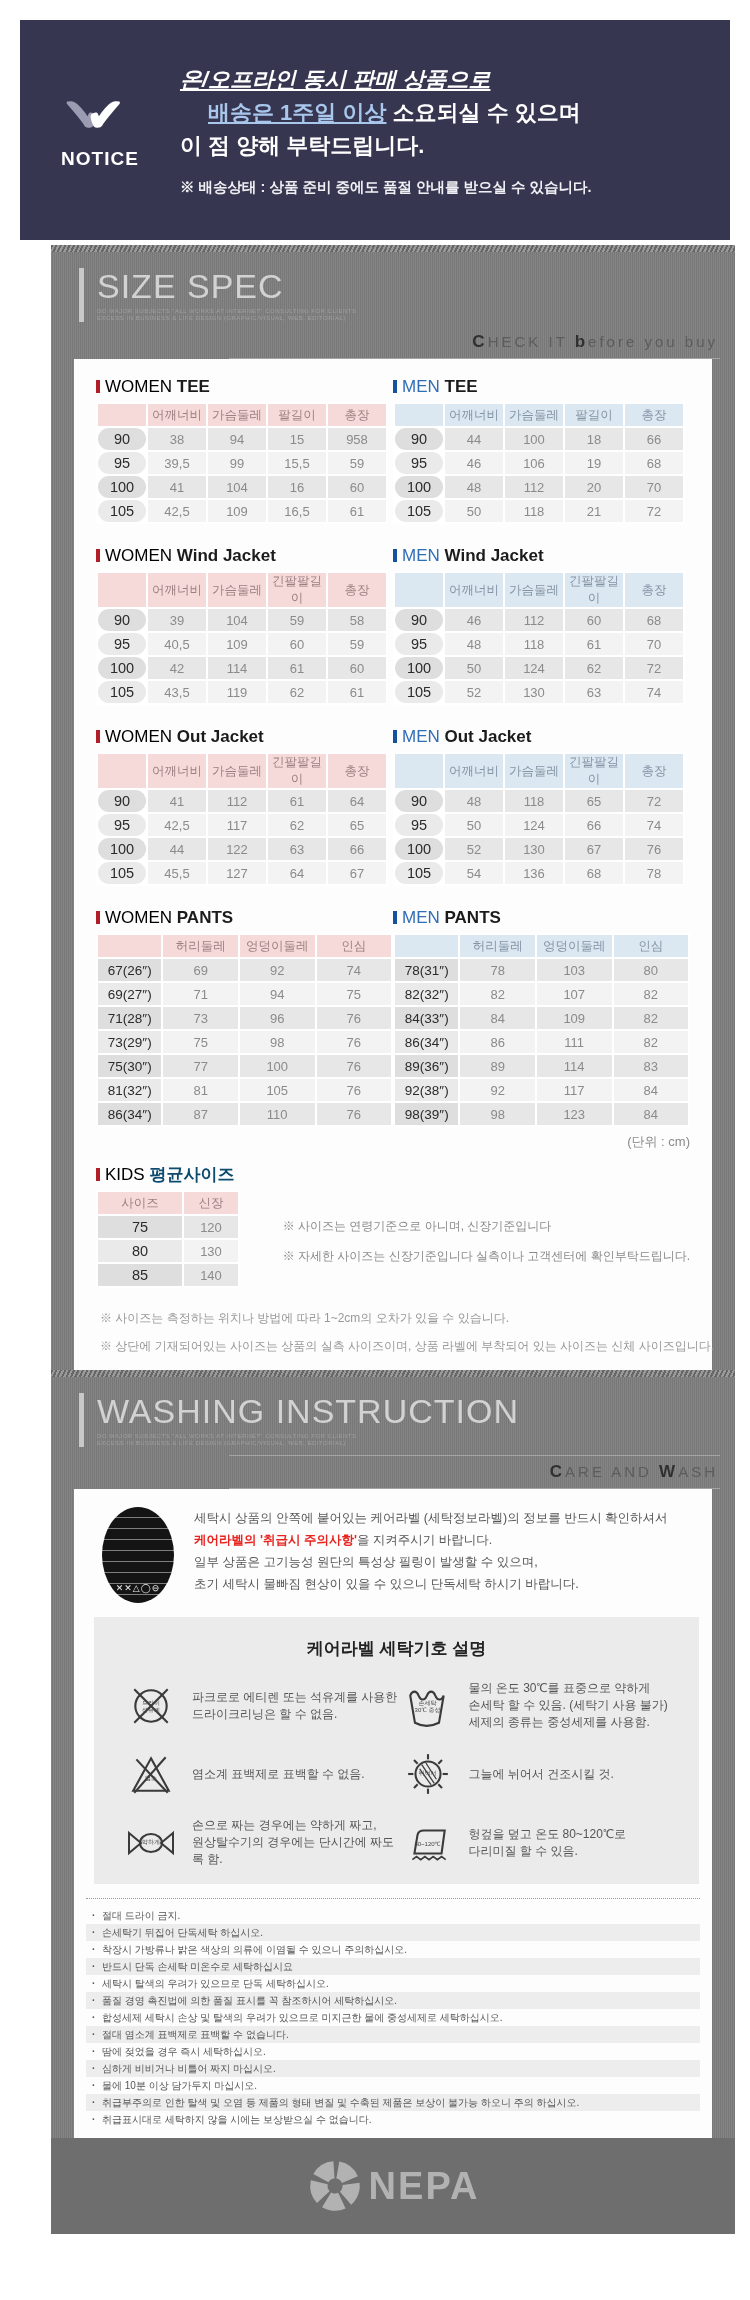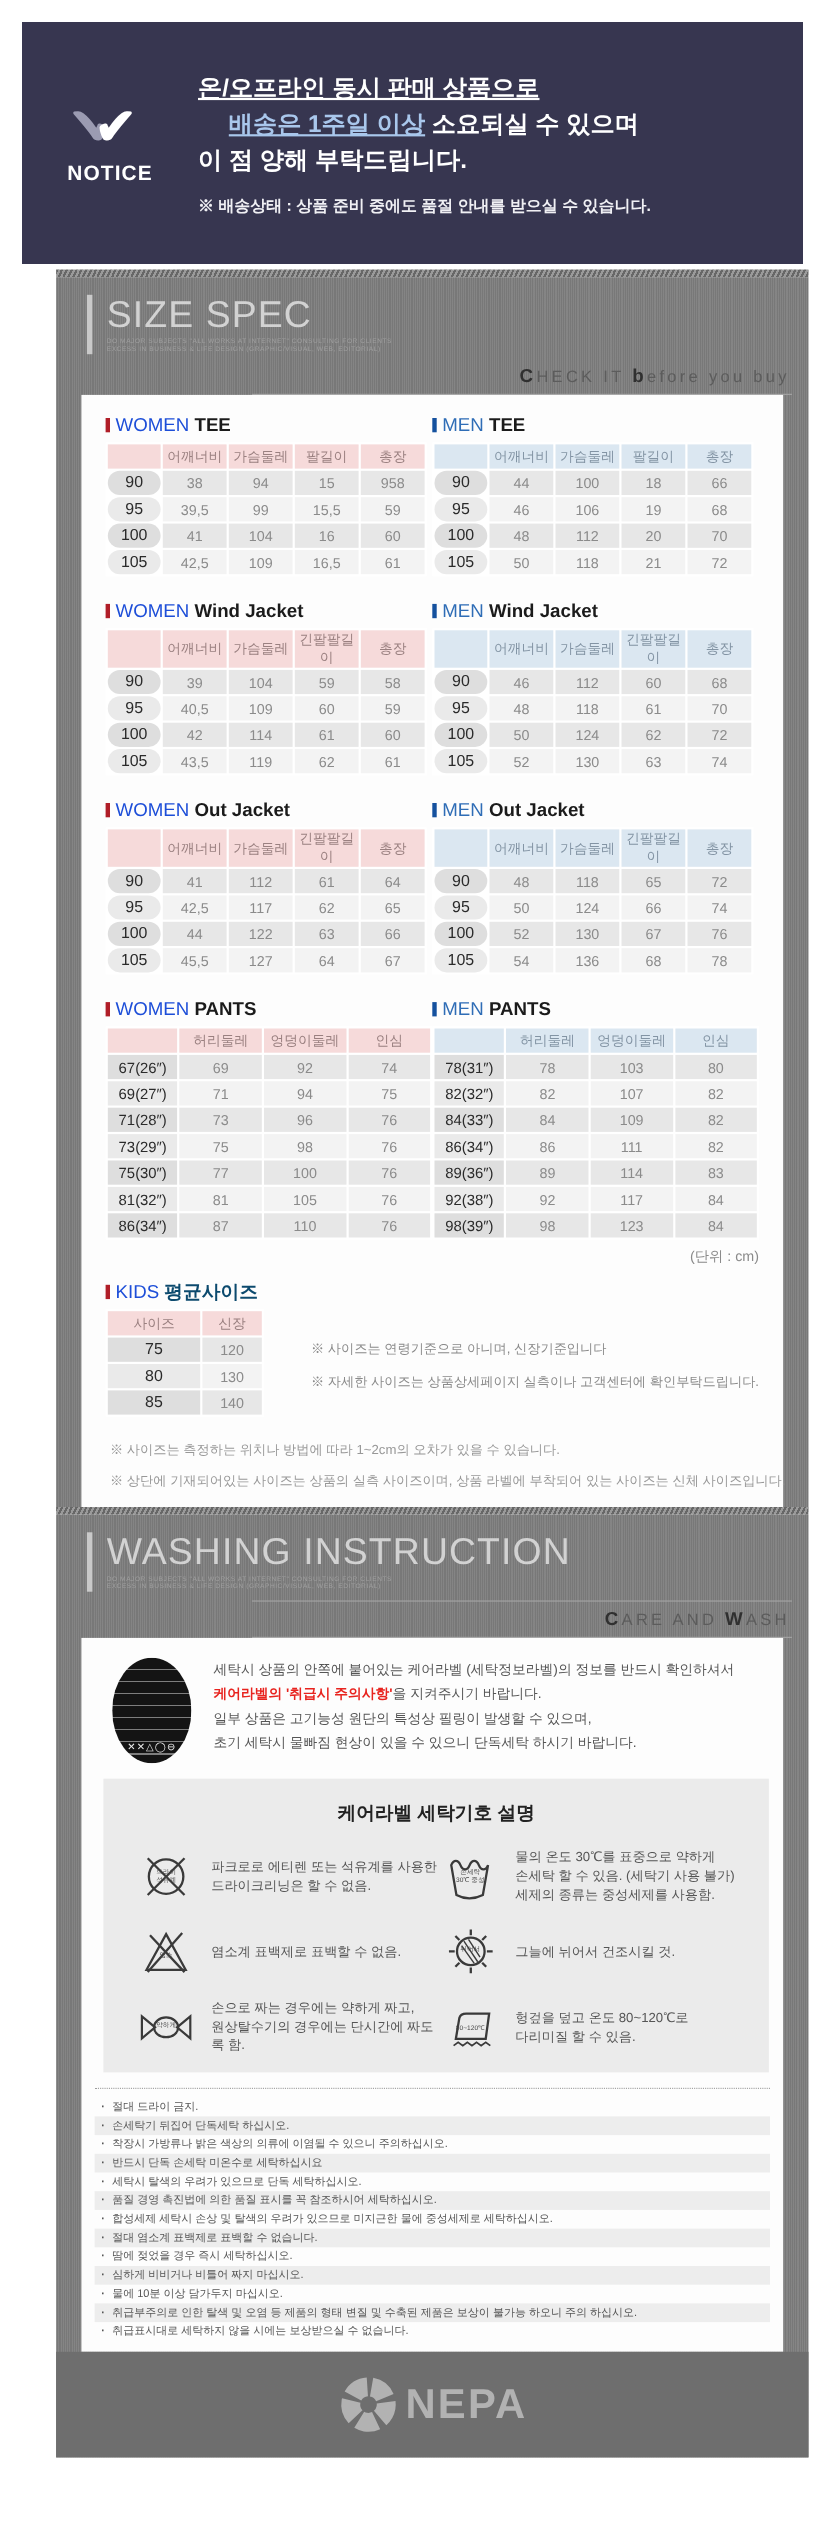--- a/index.html
+++ b/index.html
@@ -8,21 +8,21 @@
   
   .notice{margin:20px 20px 5px 20px;height:220px;background:#373650;display:flex;align-items:center;box-sizing:border-box;}
   .notice-left{width:160px;flex:none;text-align:center;}
   .notice-icon{position:relative;width:76px;height:54px;margin:0 auto;}
   .chk{position:absolute;font-size:46px;line-height:50px;font-weight:bold;}
   .chk-back{color:#9b9bb2;left:0;top:0;transform:scaleX(-1);}
   .chk-front{color:#ffffff;left:24px;top:0;}
   .notice-label{color:#fff;font-size:19px;font-weight:bold;letter-spacing:1px;margin-top:4px;}
   .notice-right{flex:1;padding-right:14px;}
   .n-line{color:#fff;font-size:22px;font-weight:bold;line-height:33px;}
-  .u{text-decoration:underline;}
+  .u{text-decoration:underline;font-style:italic;}
   .n-blue{color:#a9c7ec;text-decoration:underline;padding-left:28px;}
   .n-sub{color:#f0f0f4;font-size:14.5px;font-weight:bold;margin-top:16px;}
 
   
   .gray-wrap{margin:0 15px;padding-left:36px;}
   .stripes{height:7px;background:repeating-linear-gradient(115deg,#676767 0 2px,#9a9a9a 2px 4px);}
   .gray-section{background:#7e7e7e;background-image:repeating-linear-gradient(90deg,rgba(255,255,255,.05) 0 1px,rgba(0,0,0,.05) 1px 2px);}
   .sec-header{box-sizing:border-box;padding:16px 15px 0 28px;}
   .sec-head-block{border-left:5px solid #c9c9c9;padding-left:13px;}
   .sec-title{font-size:34px;line-height:36px;color:#d2d2d2;letter-spacing:1px;font-weight:normal;margin:0;}
@@ -38,21 +38,21 @@
   .panel-a{padding:18px 22px 10px 22px;}
   .panel-b{padding:0 0 10px 0;}
 
   
   .pair{display:flex;justify-content:space-between;margin-bottom:22px;}
   .blk{width:302px;}
   .blk-title{font-size:17px;line-height:19px;margin-bottom:6px;white-space:nowrap;}
   .bar{display:inline-block;width:4px;height:13px;margin-right:5px;vertical-align:-1px;}
   .women .bar{background:#b01e28;}
   .men .bar{background:#15519e;}
-  .women .gender{color:#1d4ed8;}
+  .women .gender{color:#000000;}
   .men .gender{color:#2f6db6;}
   .blk-title .item{font-weight:bold;color:#1b1b1b;}
   .kids .item{color:#0c4a6e;}
   table.spec{border-collapse:separate;border-spacing:2px;background:#fff;}
   .spec th,.spec td{text-align:center;vertical-align:middle;height:22px;padding:0;font-weight:normal;}
   .spec thead th{font-size:12.5px;}
   .women .spec thead th{background:#f6dada;color:#9a8080;}
   .men .spec thead th{background:#dbe7f1;color:#8394a4;}
   .spec tbody th{color:#2b2b2b;font-size:14.5px;}
   .spec tr.dark th{background:#dedede;}
@@ -543,21 +543,21 @@
                   </tr>
                   <tr class="dark">
                     <th>85</th>
                     <td>140</td>
                   </tr>
                 </tbody>
               </table>
           </div>
           <div class="kids-notes">
             <div>※ 사이즈는 연령기준으로 아니며, 신장기준입니다</div>
-            <div>※ 자세한 사이즈는 상품상세페이지 실측이나 고객센터에 확인부탁드립니다.</div>
+            <div>※ 자세한 사이즈는 신장기준입니다 실측이나 고객센터에 확인부탁드립니다.</div>
           </div>
         </div>
 
         <div class="bottom-notes">
           <div>※ 사이즈는 측정하는 위치나 방법에 따라 1~2cm의 오차가 있을 수 있습니다.</div>
           <div>※ 상단에 기재되어있는 사이즈는 상품의 실측 사이즈이며, 상품 라벨에 부착되어 있는 사이즈는 신체 사이즈입니다.</div>
         </div>
       </div>
     </section>
 

